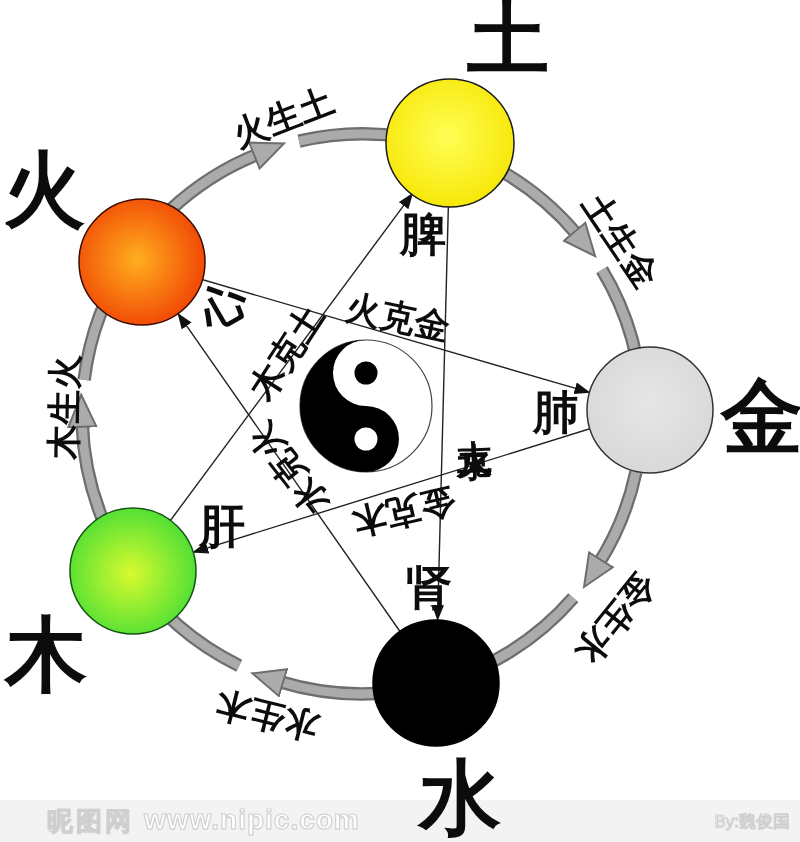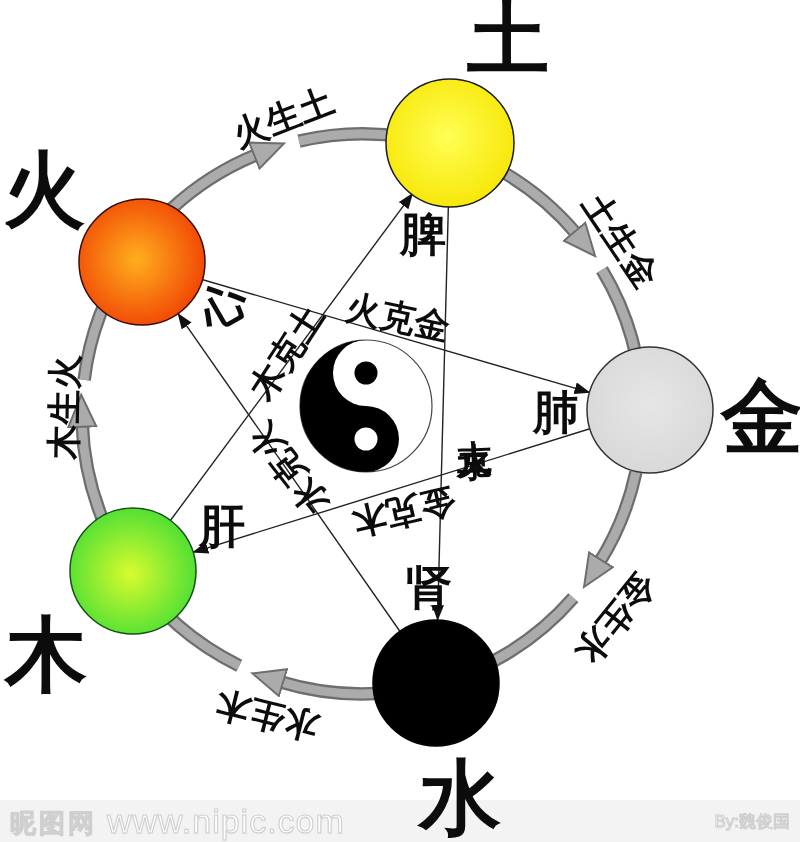--- a/index.html
+++ b/index.html
@@ -14,28 +14,29 @@
   .diagram-svg { position: absolute; left: 0; top: 0; z-index: 1; }
 
   
   .wm-bar {
     position: absolute; left: 0; top: 800px; width: 800px; height: 42px;
     background: #f3f3f3; z-index: 0;
     display: flex; align-items: center; justify-content: space-between;
     box-sizing: border-box; padding: 0 10px;
   }
   .wm-left, .wm-right {
-    display: flex; align-items: flex-end; gap: 10px;
+    display: flex; align-items: flex-start; gap: 10px;
     color: #ffffff;
     -webkit-text-stroke: 1.1px #cfcfcf;
     text-shadow: 0 1px 1px #e2e2e2;
     white-space: nowrap;
+    margin-left: 37px;
   }
   .wm-logo  { font-size: 26px; font-weight: 800; letter-spacing: 3px; }
-  .wm-url   { font-size: 34px; font-weight: 400; letter-spacing: 1px; }
+  .wm-url   { font-size: 28px; font-weight: 700; letter-spacing: 1px; }
   .wm-credit, .wm-serial { font-size: 17px; font-weight: 400; }
 
   
   .lbl {
     position: absolute; z-index: 2; white-space: nowrap;
     color: #0c0c0c; line-height: 1;
     transform: translate(-50%, -50%) rotate(var(--rot, 0deg));
     transform-origin: center center;
   }
   .el    { font-size: 82px; font-weight: 900; font-family: "Liberation Sans", sans-serif; }

